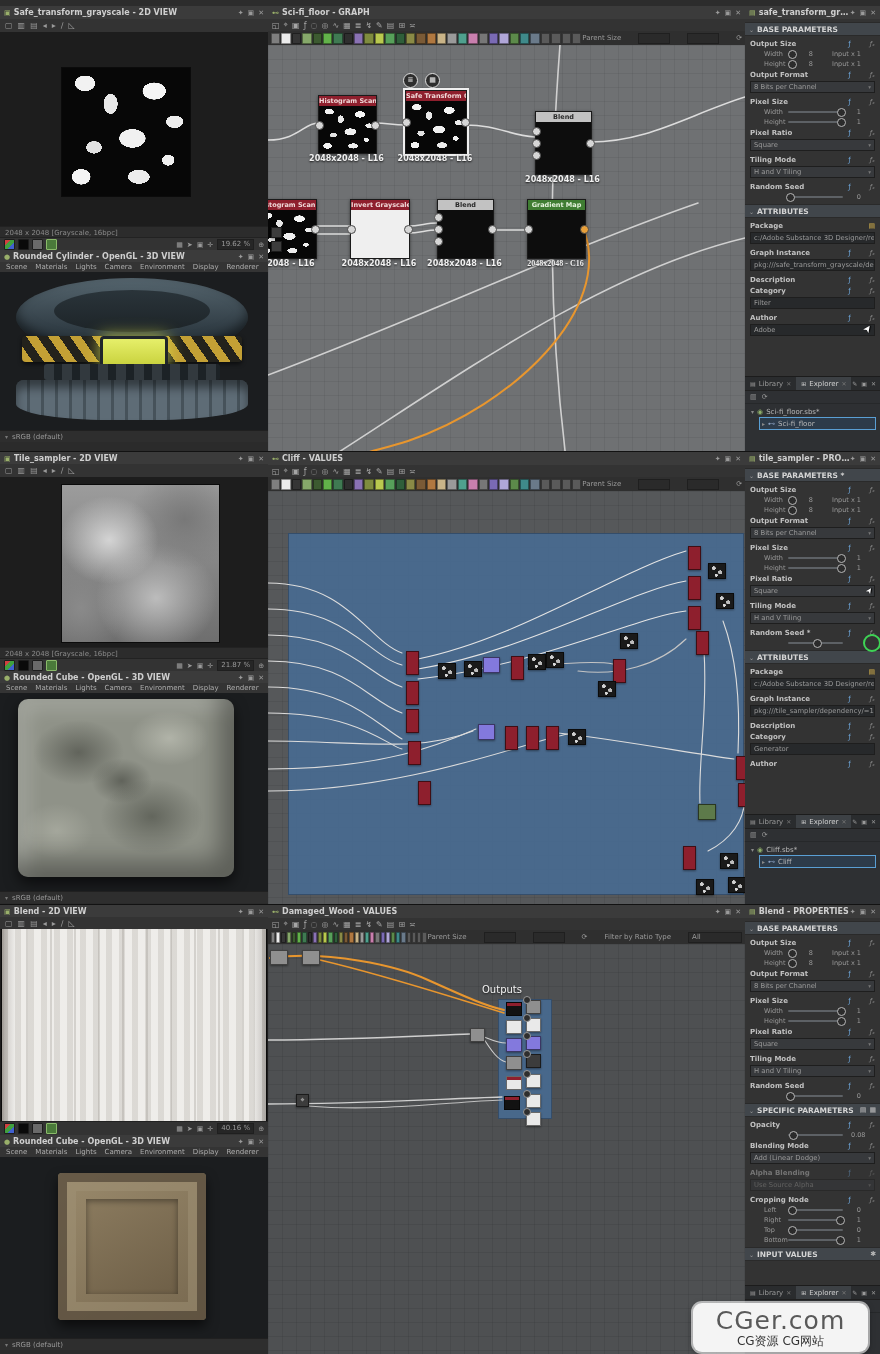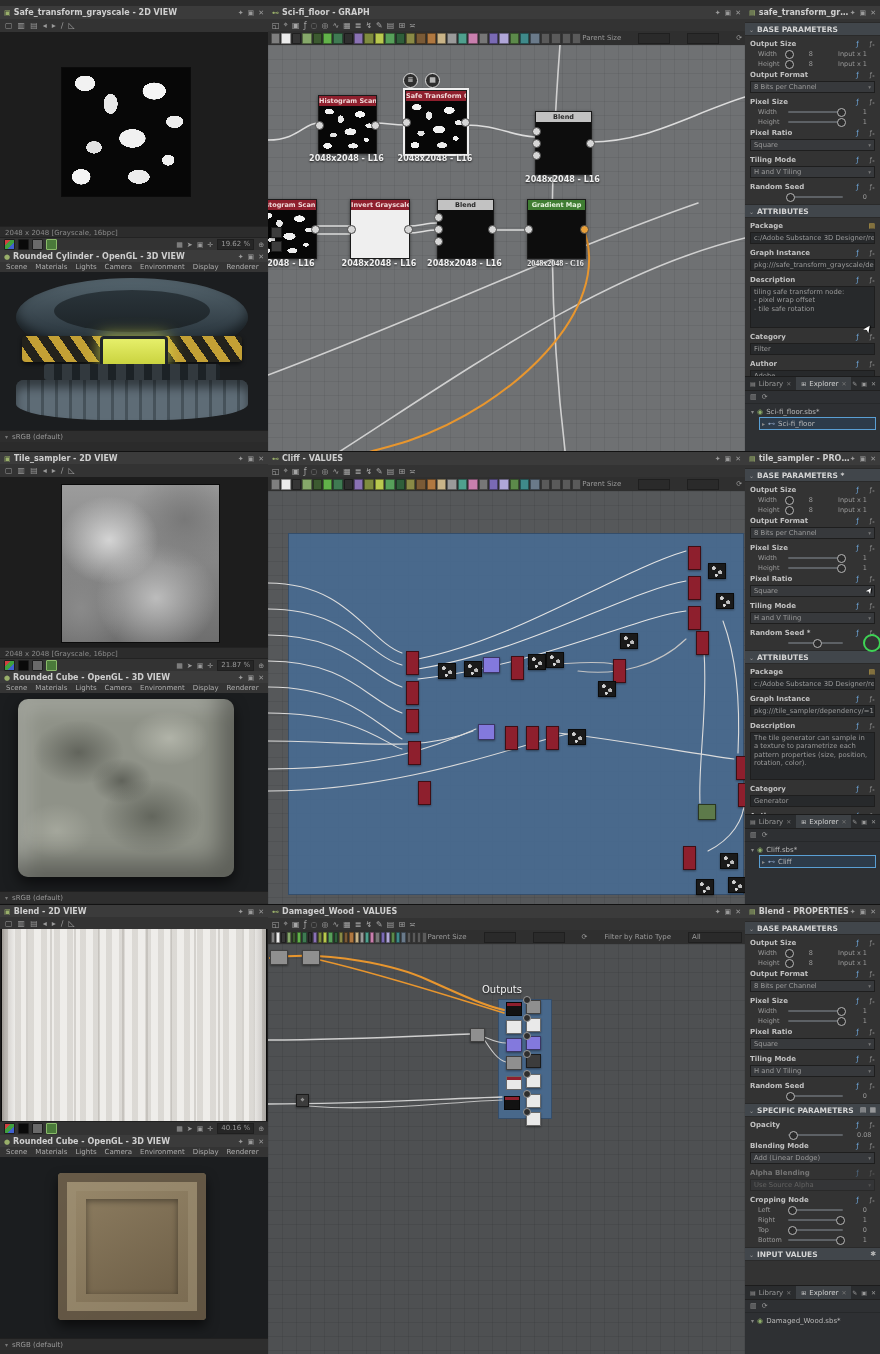--- a/index.html
+++ b/index.html
@@ -77,22 +77,22 @@
   .redtop{box-shadow:inset 0 3px 0 #8e1f2d;}
   
   .props{position:absolute;left:0;right:0;background:#333;overflow:hidden;padding:1px 0 0 0;}
   .phead{height:12px;background:#41464b;border-top:1px solid #2a2a2a;border-bottom:1px solid #2a2a2a;
          display:flex;align-items:center;padding:0 4px;font-size:7.5px;font-weight:bold;color:#d4d4d4;margin:2px 0;}
   .phead .arr{margin-right:3px;color:#9a9a9a;font-size:6px;}
   .phead .hicons{margin-left:auto;display:flex;gap:3px;color:#b8b8b8;font-size:7px;font-weight:normal;}
   .prow{display:flex;align-items:center;padding:1px 5px;min-height:9px;}
   .prow .plabel{font-size:7px;font-weight:bold;color:#c2c2c2;flex:1;white-space:nowrap;}
   .prow .fxb{color:#6fa8dc;font-size:7px;margin-left:4px;}
-  .prow .fxg{color:#8a8a8a;font-size:6.5px;margin-left:11px;}
-  .srow{display:flex;align-items:center;gap:14px;padding:0 13px;height:10px;}
+  .prow .fxg{color:#8a8a8a;font-size:6.5px;margin-left:19px;font-style:italic;}
+  .srow{display:flex;align-items:center;gap:8px;padding:0 19px;height:10px;}
   .srow .slabel{font-size:6.5px;color:#9a9a9a;width:16px;}
   .track{position:relative;flex:1;height:2px;background:#5d6165;border-radius:1px;}
   .knob{position:absolute;top:-3px;width:7px;height:7px;border-radius:50%;background:#2b2b2b;border:1px solid #b8b8b8;}
   .sval{font-size:6.5px;color:#9a9a9a;width:10px;text-align:right;}
   .sextra{font-size:6.5px;color:#9a9a9a;width:40px;text-align:right;white-space:nowrap;}
   .pselect,.pinput,.parea{margin:1px 5px 3px 5px;background:#27292b;border:1px solid #1e1e1e;color:#9a9a9a;
         font-size:6.8px;padding:1px 3px;min-height:8px;display:flex;align-items:center;overflow:hidden;white-space:nowrap;}
   .pselect{background:#37393c;justify-content:space-between;}
   .pselect .dd{color:#777;font-size:5.5px;}
   .parea{white-space:pre-line;align-items:flex-start;line-height:1.25;}
@@ -465,23 +465,20 @@
           <span class="plabel">Graph Instance</span>
           <span class="fxb">ƒ</span>
           <span class="fxg">ƒₓ</span>
         </div>
         <div class="pinput">pkg:///safe_transform_grayscale/dependency/=1452834279</div>
         <div class="prow">
           <span class="plabel">Description</span>
           <span class="fxb">ƒ</span>
           <span class="fxg">ƒₓ</span>
         </div>
-        <div class="parea" style="height: 38px;">tiling safe transform node:
-- pixel wrap offset
-- tile safe rotation</div>
         <div class="prow">
           <span class="plabel">Category</span>
           <span class="fxb">ƒ</span>
           <span class="fxg">ƒₓ</span>
         </div>
         <div class="pinput">Filter</div>
         <div class="prow">
           <span class="plabel">Author</span>
           <span class="fxb">ƒ</span>
           <span class="fxg">ƒₓ</span>
@@ -817,21 +814,20 @@
           <span class="plabel">Graph Instance</span>
           <span class="fxb">ƒ</span>
           <span class="fxg">ƒₓ</span>
         </div>
         <div class="pinput">pkg:///tile_sampler/dependency/=1408183252</div>
         <div class="prow">
           <span class="plabel">Description</span>
           <span class="fxb">ƒ</span>
           <span class="fxg">ƒₓ</span>
         </div>
-        <div class="parea" style="height: 44px;">The tile generator can sample in a texture to parametrize each pattern properties (size, position, rotation, color).</div>
         <div class="prow">
           <span class="plabel">Category</span>
           <span class="fxb">ƒ</span>
           <span class="fxg">ƒₓ</span>
         </div>
         <div class="pinput">Generator</div>
         <div class="prow">
           <span class="plabel">Author</span>
           <span class="fxb">ƒ</span>
           <span class="fxg">ƒₓ</span>
@@ -1242,13 +1238,17 @@
             <span style="font-size: 6px; color: rgb(136, 136, 136);">▾</span>
             <span class="gl">◉</span>
             <span>Damaged_Wood.sbs*</span>
           </div>
         </div>
       </div>
     </div>
     <div style="position: absolute; left: 0px; top: 904px; width: 880px; height: 1px; background: rgb(18, 18, 18);"></div>
     <div class="cursor" style="left: 863px; top: 323px; transform: rotate(-55deg);">➤</div>
     <div class="cursor" style="left: 866px; top: 586px; transform: rotate(-55deg); font-size: 8px;">➤</div>
+    <div class="watermark">
+    <div class="wm1">CGer.com</div>
+    <div class="wm2">CG资源 CG网站</div>
+  </div>
   </div>
 
 </body></html>

